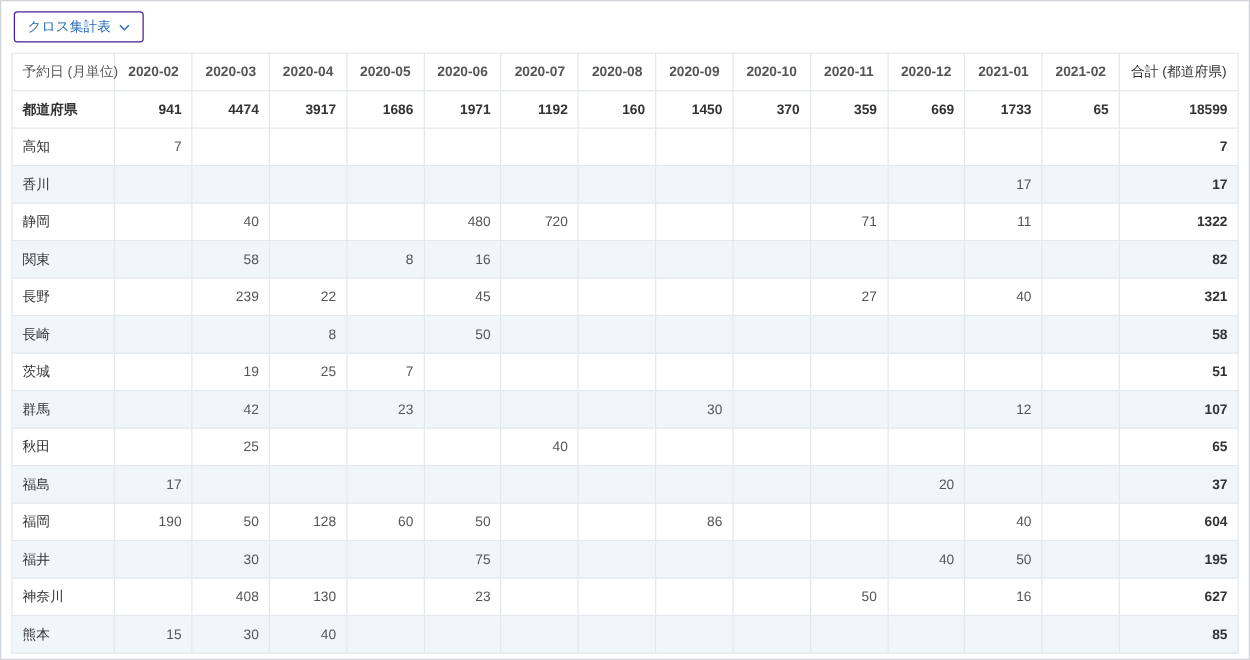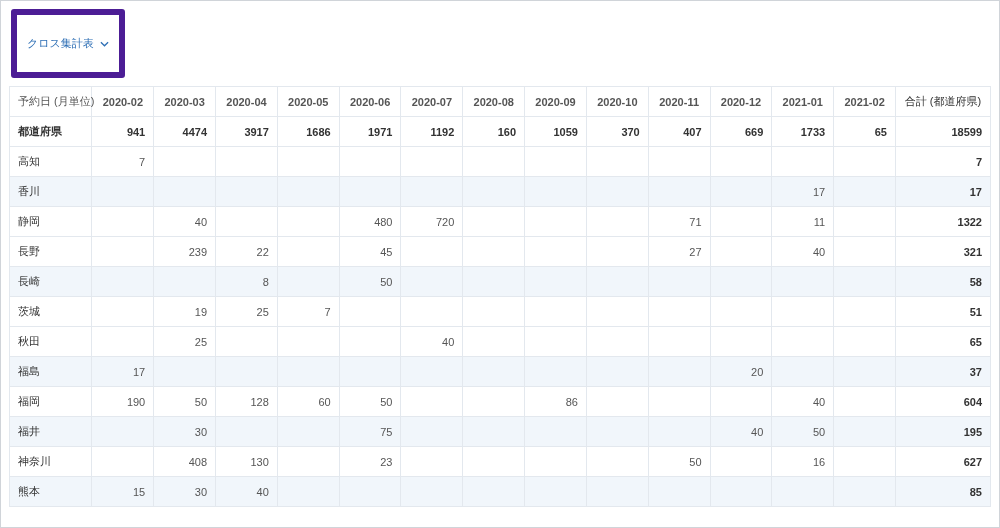--- a/index.html
+++ b/index.html
@@ -1,19 +1,19 @@
 <!DOCTYPE html>
 <html><head>
 <meta charset="utf-8">
 <style>
 * { box-sizing: border-box; margin: 0; padding: 0; }
 body { font-family: -apple-system, "Hiragino Sans", "Meiryo", sans-serif; font-size: 11px; color: #333; background: #fff; }
 .wrap { border: 1px solid #d0d4d9; width: 1000px; height: 528px; overflow: hidden; }
 .toolbar { padding: 8px 10px; }
-.crosstab-btn { display: inline-flex; align-items: center; gap: 6px; border: 6px solid #4c1d95; background: #fff; color: #2e6fb5; font-size: 11px; padding: 21px 10px; border-radius: 3px; cursor: pointer; }
+.crosstab-btn { display: inline-flex; align-items: center; gap: 6px; border: 1px solid #4c1d95; background: #fff; color: #2e6fb5; font-size: 11px; padding: 4px 10px; border-radius: 3px; cursor: pointer; }
 .chev { display: inline-block; }
 .chev svg { display: block; }
 .table-container { padding: 0 8px 8px; overflow-x: auto; }
 table { border-collapse: collapse; width: 100%; table-layout: fixed; }
 th, td { border: 1px solid #e3e8ee; padding: 7px 8px; font-size: 11px; white-space: nowrap; }
 thead th { background: #fff; font-weight: 400; color: #555; text-align: center; }
 thead th:first-child { text-align: right; width: 80px; }
 thead th:last-child { font-weight: 400; color: #333; text-align: center; width: 92px; }
 thead th.col { width: 60px; font-weight: bold; }
 tbody td { text-align: right; color: #555; }
@@ -60,23 +60,23 @@
       <tbody id="body">
           <tr class="total">
             <td>都道府県</td>
             <td>941</td>
             <td>4474</td>
             <td>3917</td>
             <td>1686</td>
             <td>1971</td>
             <td>1192</td>
             <td>160</td>
-            <td>1059</td>
+            <td>1450</td>
             <td>370</td>
-            <td>407</td>
+            <td>359</td>
             <td>669</td>
             <td>1733</td>
             <td>65</td>
             <td>18599</td>
           </tr>
           <tr class="odd">
             <td>高知</td>
             <td>7</td>
             <td></td>
             <td></td>
@@ -119,20 +119,37 @@
             <td>720</td>
             <td></td>
             <td></td>
             <td></td>
             <td>71</td>
             <td></td>
             <td>11</td>
             <td></td>
             <td>1322</td>
           </tr>
+          <tr class="even">
+            <td>関東</td>
+            <td></td>
+            <td>58</td>
+            <td></td>
+            <td>8</td>
+            <td>16</td>
+            <td></td>
+            <td></td>
+            <td></td>
+            <td></td>
+            <td></td>
+            <td></td>
+            <td></td>
+            <td></td>
+            <td>82</td>
+          </tr>
           <tr class="odd">
             <td>長野</td>
             <td></td>
             <td>239</td>
             <td>22</td>
             <td></td>
             <td>45</td>
             <td></td>
             <td></td>
             <td></td>
@@ -169,20 +186,37 @@
             <td></td>
             <td></td>
             <td></td>
             <td></td>
             <td></td>
             <td></td>
             <td></td>
             <td></td>
             <td></td>
             <td>51</td>
+          </tr>
+          <tr class="even">
+            <td>群馬</td>
+            <td></td>
+            <td>42</td>
+            <td></td>
+            <td>23</td>
+            <td></td>
+            <td></td>
+            <td></td>
+            <td>30</td>
+            <td></td>
+            <td></td>
+            <td></td>
+            <td>12</td>
+            <td></td>
+            <td>107</td>
           </tr>
           <tr class="odd">
             <td>秋田</td>
             <td></td>
             <td>25</td>
             <td></td>
             <td></td>
             <td></td>
             <td>40</td>
             <td></td>

